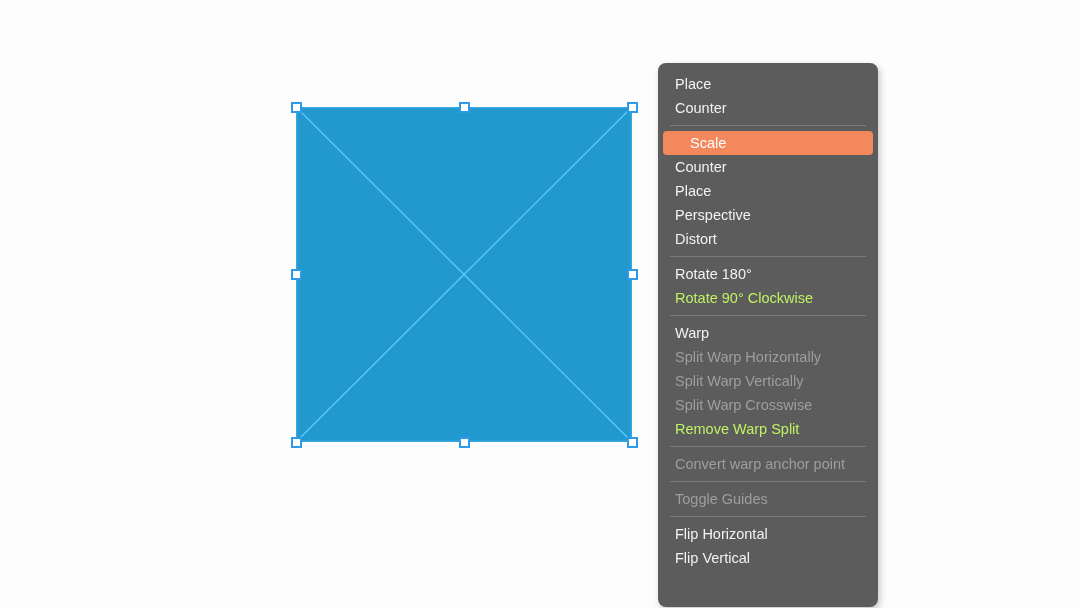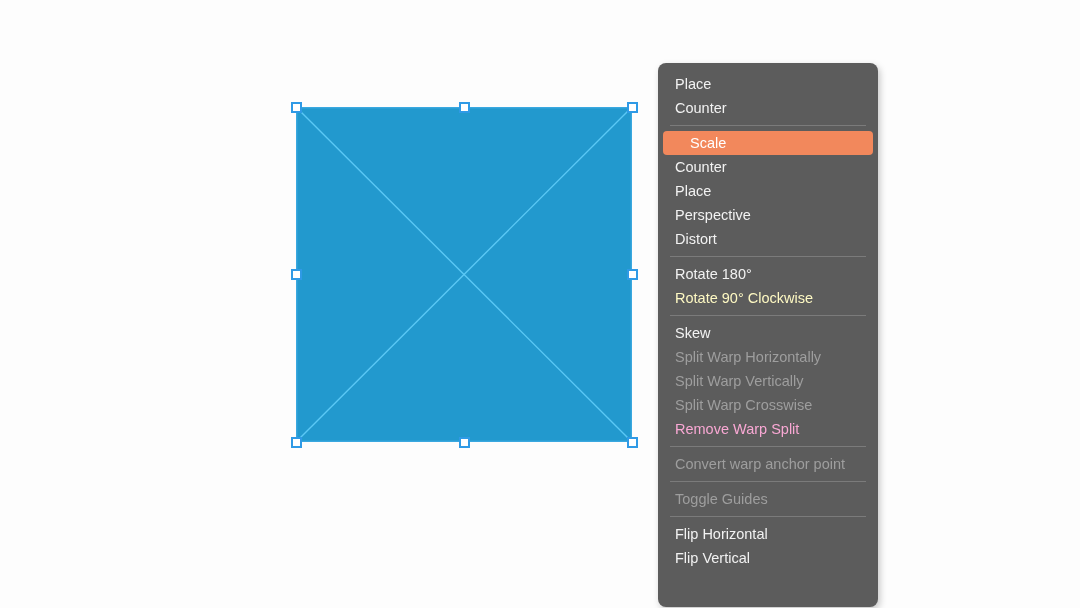--- a/index.html
+++ b/index.html
@@ -137,27 +137,27 @@
     <div class="menu-item" style="color: rgb(242, 242, 242);">Place</div>
     <div class="menu-item" style="color: rgb(242, 242, 242);">Counter</div>
     <div class="menu-separator" style="background: rgb(123, 123, 123);"></div>
     <div class="menu-item selected" style="color: rgb(255, 255, 255); background: rgb(242, 136, 92); padding-left: 27px;">Scale</div>
     <div class="menu-item" style="color: rgb(242, 242, 242);">Counter</div>
     <div class="menu-item" style="color: rgb(242, 242, 242);">Place</div>
     <div class="menu-item" style="color: rgb(242, 242, 242);">Perspective</div>
     <div class="menu-item" style="color: rgb(242, 242, 242);">Distort</div>
     <div class="menu-separator" style="background: rgb(123, 123, 123);"></div>
     <div class="menu-item" style="color: rgb(242, 242, 242);">Rotate 180°</div>
-    <div class="menu-item" style="color: #fef9c3;">Rotate 90° Clockwise</div>
+    <div class="menu-item" style="color: #bef264;">Rotate 90° Clockwise</div>
     <div class="menu-separator" style="background: rgb(123, 123, 123);"></div>
-    <div class="menu-item" style="color: rgb(242, 242, 242);">Skew</div>
+    <div class="menu-item" style="color: rgb(242, 242, 242);">Warp</div>
     <div class="menu-item disabled" style="color: rgb(158, 158, 158);">Split Warp Horizontally</div>
     <div class="menu-item disabled" style="color: rgb(158, 158, 158);">Split Warp Vertically</div>
     <div class="menu-item disabled" style="color: rgb(158, 158, 158);">Split Warp Crosswise</div>
-    <div class="menu-item disabled" style="color: #f9a8d4;">Remove Warp Split</div>
+    <div class="menu-item disabled" style="color: #bef264;">Remove Warp Split</div>
     <div class="menu-separator" style="background: rgb(123, 123, 123);"></div>
     <div class="menu-item disabled" style="color: rgb(158, 158, 158);">Convert warp anchor point</div>
     <div class="menu-separator" style="background: rgb(123, 123, 123);"></div>
     <div class="menu-item disabled" style="color: rgb(158, 158, 158);">Toggle Guides</div>
     <div class="menu-separator" style="background: rgb(123, 123, 123);"></div>
     <div class="menu-item" style="color: rgb(242, 242, 242);">Flip Horizontal</div>
     <div class="menu-item" style="color: rgb(242, 242, 242);">Flip Vertical</div>
   </div>
 
 </body></html>

